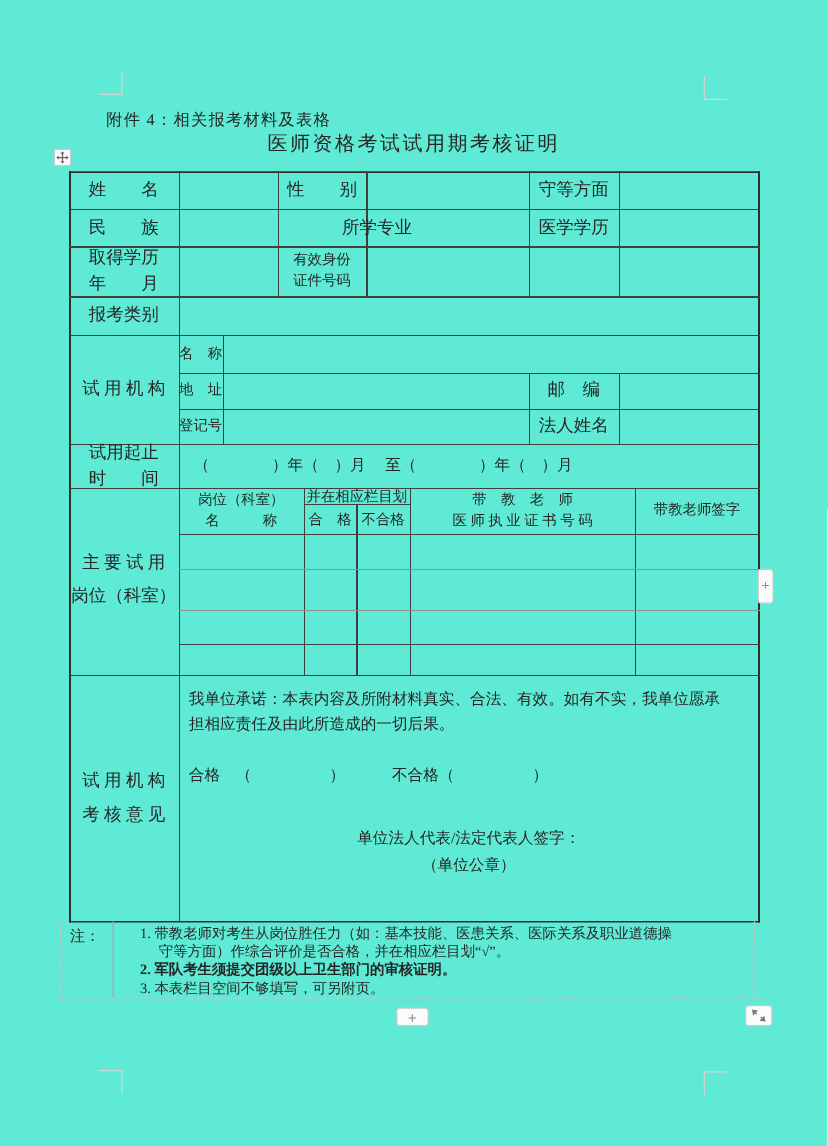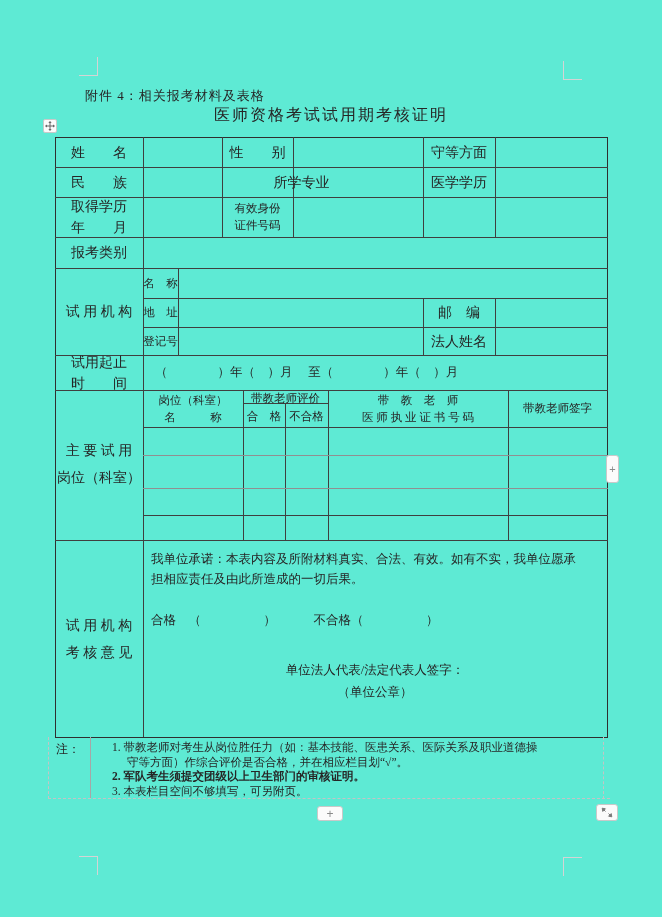--- a/index.html
+++ b/index.html
@@ -140,21 +140,21 @@
   <div class="abs" style="left:495px;top:327px;width:112px;height:28px;"></div>
 
   <div class="cell" style="left:55px;top:355px;width:88px;height:35px;">试用起止
 时　　间</div>
   <div class="cell left" style="left:143px;top:355px;width:464px;height:35px;padding-left:12px;box-sizing:border-box;font-size:12.5px;">（　　　　）年（　）月　 至（　　　　）年（　）月</div>
 
   <div class="cell" style="left:55px;top:390px;width:88px;height:150px;line-height:1.9;">主 要 试 用
 岗位（科室）</div>
   <div class="cell sm" style="left:143px;top:390px;width:100px;height:37px;">岗位（科室）
 名　　　称</div>
-  <div class="cell sm" style="left:243px;top:390px;width:85px;height:16px;">带教老师评价</div>
+  <div class="cell sm" style="left:243px;top:390px;width:85px;height:16px;">并在相应栏目划</div>
   <div class="cell sm" style="left:243px;top:406px;width:42px;height:21px;">合　格</div>
   <div class="cell sm" style="left:285px;top:406px;width:43px;height:21px;">不合格</div>
   <div class="cell sm" style="left:508px;top:390px;width:99px;height:37px;">带教老师签字</div>
   <div class="cell sm" style="left:328px;top:390px;width:180px;height:37px;">带　教　老　师
 医 师 执 业 证 书 号 码</div>
   <div class="abs" style="left:143px;top:427px;width:464px;height:113px;"></div>
 
   <div class="ctrl" style="left:606px;top:455px;width:13px;height:28px;font-size:11px;">
     <span>+</span>
   </div>

